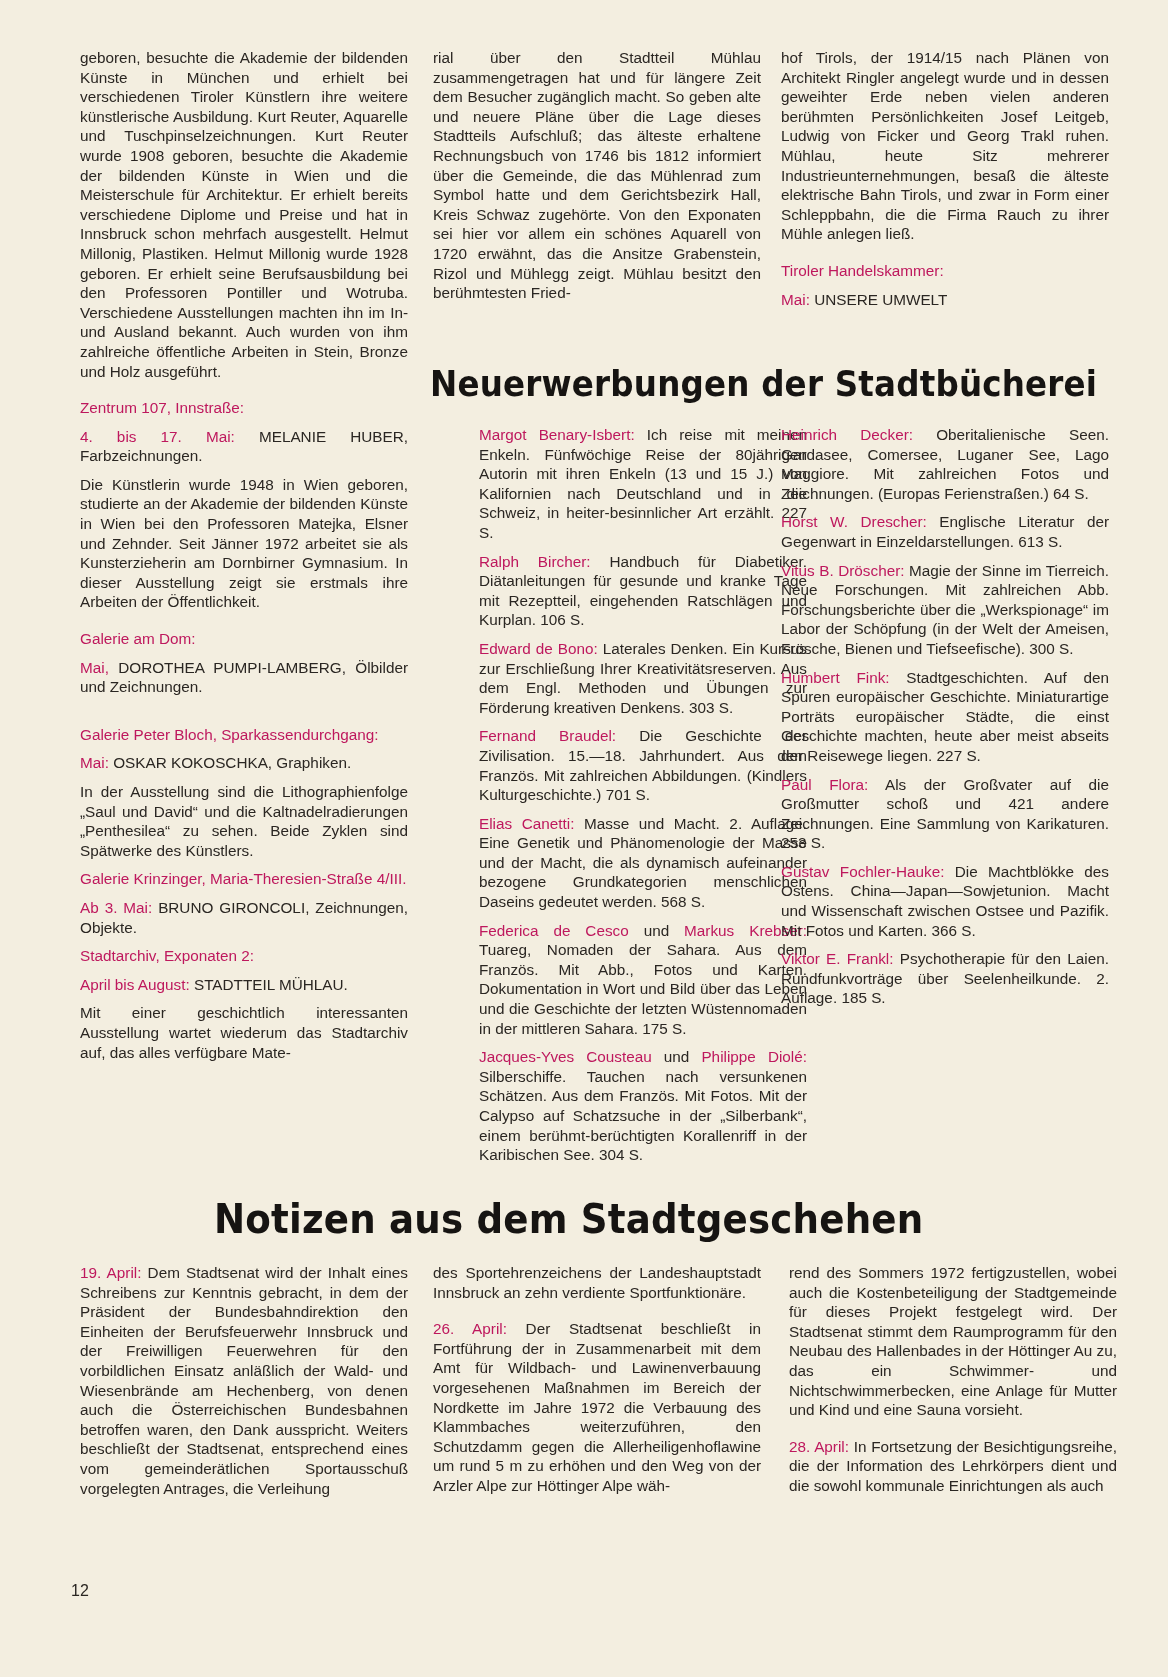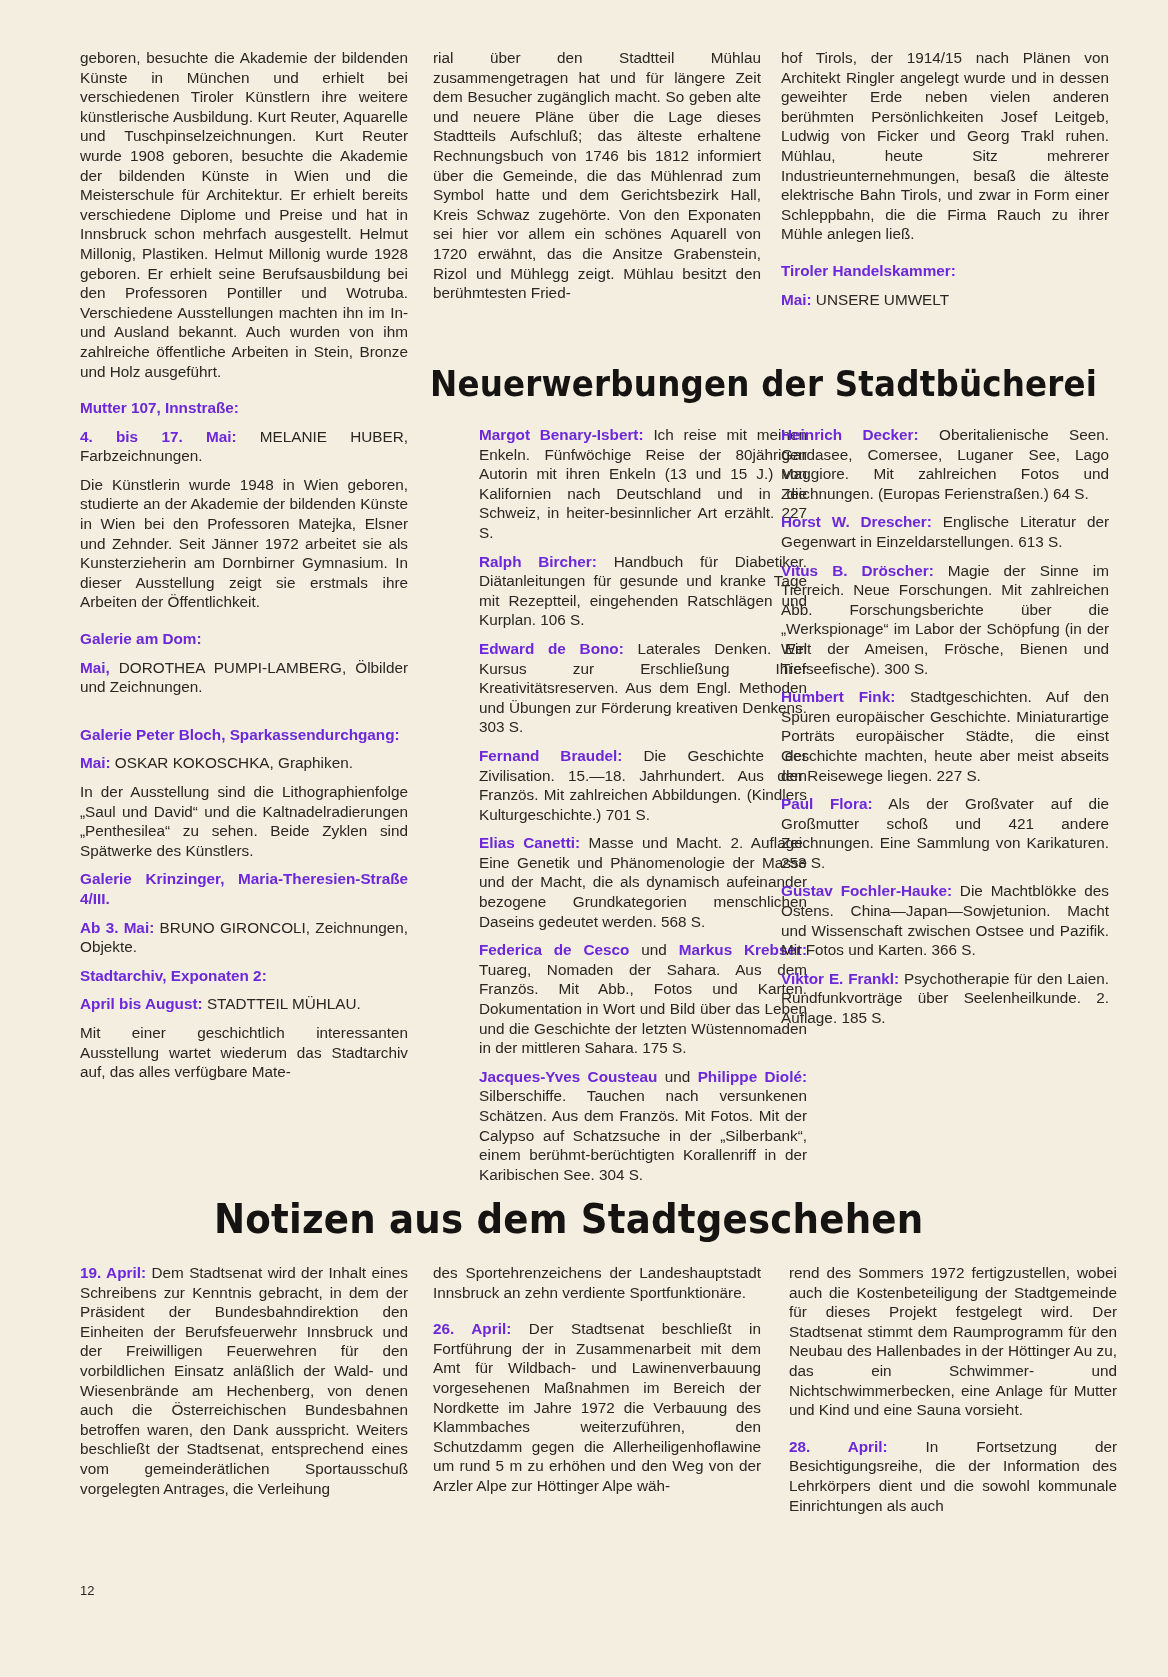--- a/index.html
+++ b/index.html
@@ -6,36 +6,36 @@
   body {
     width: 1168px; height: 1677px; position: relative; overflow: hidden;
     background: #f3eee0;
     color: #2a2622;
     font-family: "Liberation Sans", "DejaVu Sans", sans-serif;
     font-size: 15.3px; line-height: 19.6px;
   }
   .col { position: absolute; width: 328px; text-align: justify; }
   .col p { margin: 0 0 9px 0; hyphens: manual; }
   .col p.gap { margin-top: 17px; }
-  b { font-weight: bold; color: #6d28d9; }
+  b { font-weight: normal; color: #be185d; }
   .headline {
     position: absolute; font-family: "DejaVu Sans", sans-serif; font-weight: bold;
     color: #161412; letter-spacing: 0.2px; white-space: nowrap;
   }
   #h-library { left: 430px; top: 362px; font-size: 35px; line-height: 44px; transform: scaleX(0.93); transform-origin: left; }
   #h-notes { left: 214px; top: 1194px; font-size: 40px; line-height: 50px; transform: scaleX(0.93); transform-origin: left; }
-  .page-number { position: absolute; left: 80px; top: 1581px; font-size: 13px; }
+  .page-number { position: absolute; left: 71px; top: 1581px; font-size: 16px; }
 </style>
 </head>
 <body>
 
 <div class="col" style="left:80px; top:48px;">
   <p>geboren, besuchte die Akademie der bildenden Künste in München und erhielt bei verschiedenen Tiroler Künstlern ihre weitere künstlerische Ausbildung. Kurt Reuter, Aquarelle und Tuschpinselzeichnungen. Kurt Reuter wurde 1908 geboren, besuchte die Akademie der bildenden Künste in Wien und die Meisterschule für Architektur. Er erhielt bereits verschiedene Diplome und Preise und hat in Innsbruck schon mehrfach ausgestellt. Helmut Millonig, Plastiken. Helmut Millonig wurde 1928 geboren. Er erhielt seine Berufsausbildung bei den Professoren Pontiller und Wotruba. Verschiedene Ausstellungen machten ihn im In- und Ausland bekannt. Auch wurden von ihm zahlreiche öffentliche Arbeiten in Stein, Bronze und Holz ausgeführt.</p>
 
-  <p class="gap"><b>Mutter 107, Innstraße:</b></p>
+  <p class="gap"><b>Zentrum 107, Innstraße:</b></p>
   <p><b>4. bis 17. Mai:</b> <span>MELANIE HUBER, Farbzeichnungen.</span></p>
   <p>Die Künstlerin wurde 1948 in Wien geboren, studierte an der Akademie der bildenden Künste in Wien bei den Professoren Matejka, Elsner und Zehnder. Seit Jänner 1972 arbeitet sie als Kunsterzieherin am Dornbirner Gymnasium. In dieser Ausstellung zeigt sie erstmals ihre Arbeiten der Öffentlichkeit.</p>
 
   <p class="gap"><b>Galerie am Dom:</b></p>
   <p><b>Mai,</b> <span>DOROTHEA PUMPI-LAMBERG, Ölbilder und Zeichnungen.</span></p>
 
   <p style="margin-top:28px;"><b>Galerie Peter Bloch, Sparkassendurchgang:</b></p>
   <p><b>Mai:</b> <span>OSKAR KOKOSCHKA, Graphiken.</span></p>
   <p>In der Ausstellung sind die Lithographienfolge „Saul und David“ und die Kaltnadelradierungen „Penthesilea“ zu sehen. Beide Zyklen sind Spätwerke des Künstlers.</p>
 

